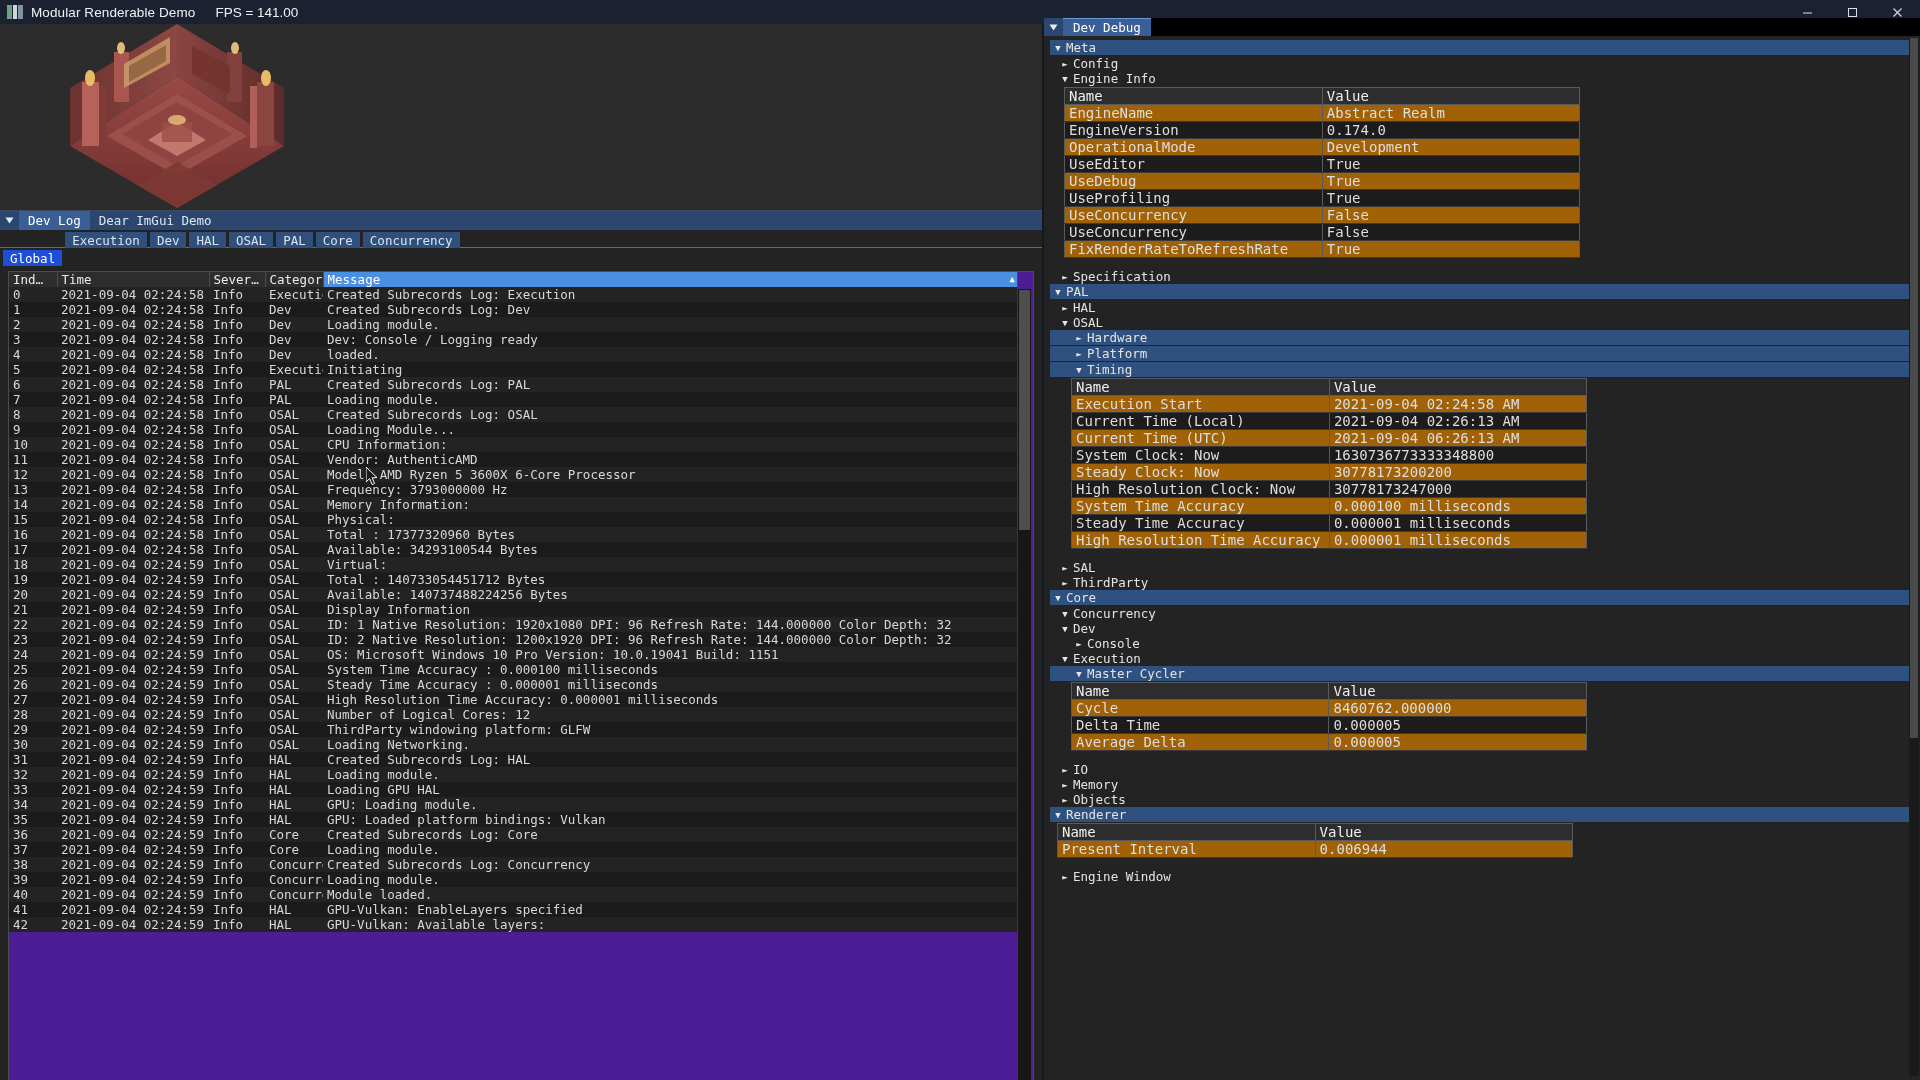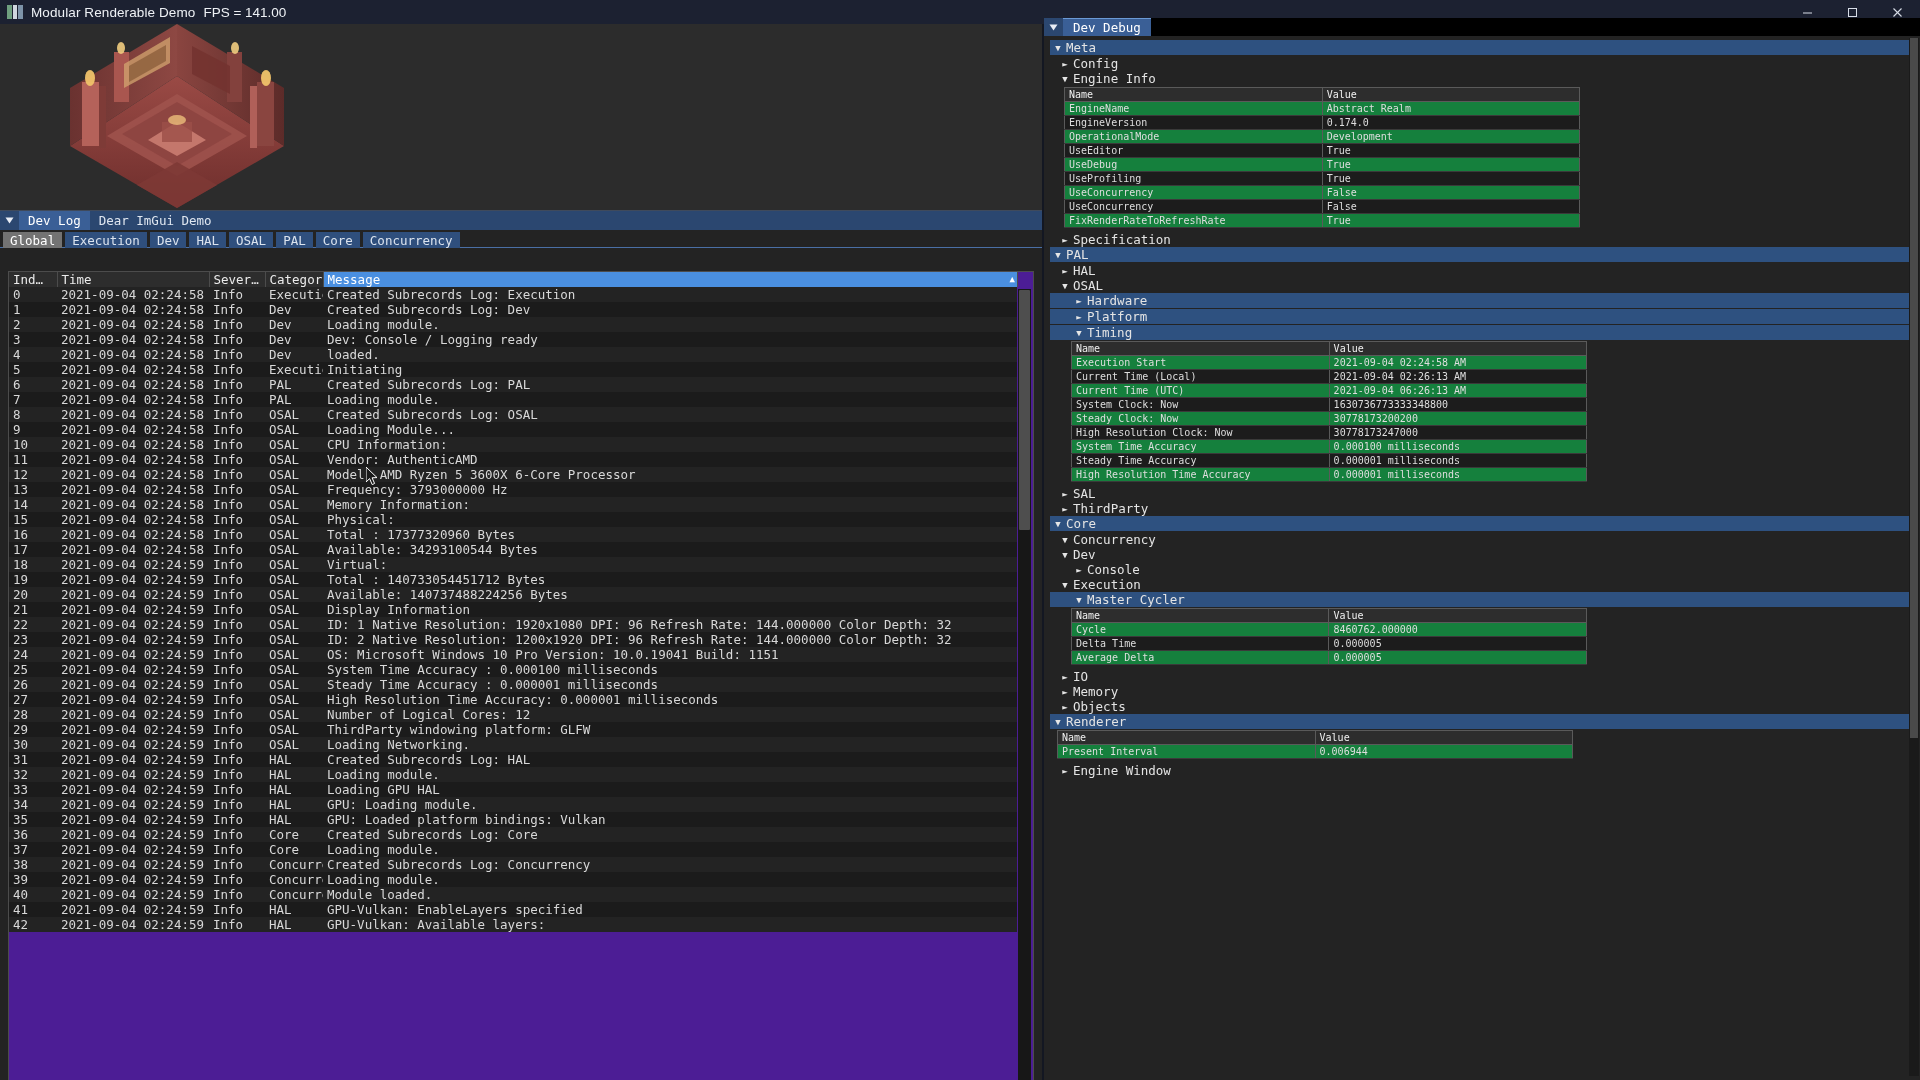--- a/index.html
+++ b/index.html
@@ -26,21 +26,21 @@
   .tb-icon i { display: block; flex: 1; }
   .tb-icon i:nth-child(1) { background: #6f9f7f; }
   .tb-icon i:nth-child(2) { background: #cfd6de; }
   .tb-icon i:nth-child(3) { background: #7d93a8; }
   .tb-title {
     font-family: "Liberation Sans", sans-serif;
     font-size: 13.5px; color: #eef1f5; letter-spacing: .1px;
   }
   .tb-fps {
     font-family: "Liberation Sans", sans-serif;
-    font-size: 13.5px; color: #eef1f5; margin-left: 8px;
+    font-size: 13.5px; color: #eef1f5; margin-left: 20px;
   }
   .tb-controls {
     margin-left: auto; display: flex; height: 24px;
   }
   .tb-btn {
     width: 45px; height: 24px; display: flex;
     align-items: center; justify-content: center;
     color: #d8dee8;
   }
   .tb-btn svg { display: block; }
@@ -83,21 +83,21 @@
     display: flex; gap: 3px; align-items: flex-start;
     background: #232323;
     border-bottom: 1px solid #4a6fa5;
   }
   .subtab {
     height: 16px; padding: 0 7px;
     display: flex; align-items: center;
     font-size: 12.5px; color: #dbe3ee;
     background: #2f4f7d;
   }
-  .subtab.active { background: #737373; color: #ffffff; }
+  .subtab.active { background: #1d4ed8; color: #ffffff; margin-top: 18px; }
 
   
   .logtable-frame {
     position: absolute; left: 8px; top: 60px;
     width: 1026px; height: 820px;
     border: 1px solid #4c4c4c;
     background: #4c1d95;
     overflow: hidden;
   }
   .logtable { width: 1008px; border-collapse: collapse; table-layout: fixed; }
@@ -182,37 +182,37 @@
   }
   .tnode .tlabel { }
 
   .ind0 { margin-left: 0px; }
   .ind1 { margin-left: 7px; }
   .ind2 { margin-left: 21px; }
 
   
   .dtable {
     border-collapse: collapse; table-layout: fixed;
-    border: 1px solid #5a5a5a; margin: 1px 0 4px 0;
-    font-size: 10px;
+    border: 1px solid #5a5a5a; margin: 1px 0 11px 0;
+    font-size: 14px;
   }
   .dtable th {
     font-weight: normal; text-align: left;
     background: #2d2d2d; color: #f0f0f0;
     height: 14px; padding: 0 4px;
     border-right: 1px solid #5a5a5a;
     border-bottom: 1px solid #5a5a5a;
   }
   .dtable td {
     height: 14px; padding: 0 4px; color: #dedede;
     border-right: 1px solid #5a5a5a;
     border-bottom: 1px solid #3a3a3a;
     white-space: nowrap; overflow: hidden;
   }
-  .dtable tr.odd td { background: #15803d; }
+  .dtable tr.odd td { background: #a16207; }
   .dtable tr.even td { background: #1c1c1c; }
   .dtable .k { width: 258px; }
   .dtable .v { width: 258px; }
 
   .tbl-wrap-engine { margin-left: 14px; width: 516px; }
   .tbl-wrap-timing { margin-left: 21px; width: 516px; }
   .tbl-wrap-cycler { margin-left: 21px; width: 516px; }
   .tbl-wrap-render { margin-left: 7px; width: 516px; }
 
   .dbg-scroll {

